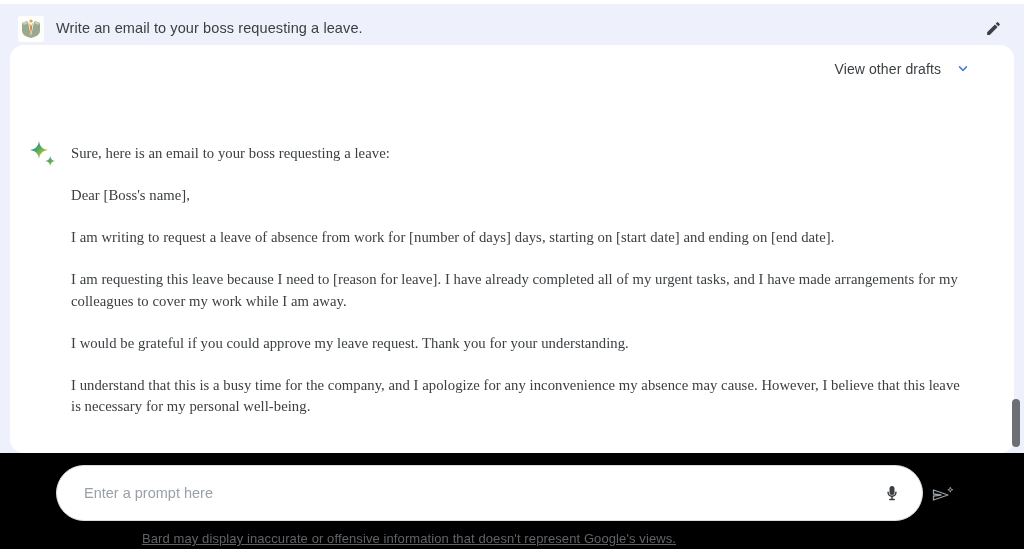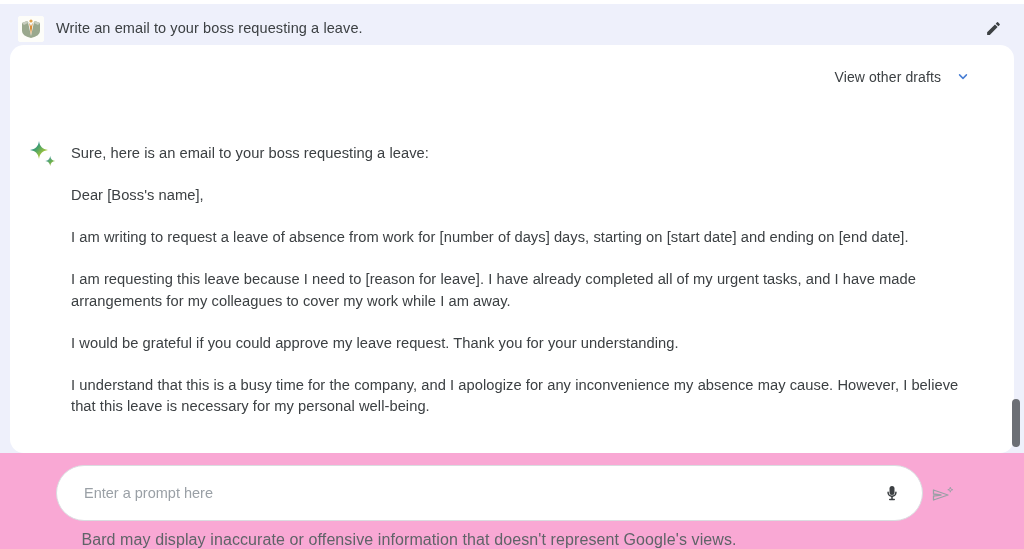--- a/index.html
+++ b/index.html
@@ -68,21 +68,21 @@
     position: absolute;
     left: 10px; top: 45px;
     width: 1004px; height: 408px;
     background: #ffffff;
     border-radius: 14px 14px 14px 14px;
     overflow: hidden;
   }
 
   .drafts-row {
     position: absolute;
-    right: 42px; top: 20px;
+    right: 42px; top: 12px;
     display: flex;
     align-items: center;
     cursor: pointer;
     height: 24px;
   }
   .drafts-label {
     font-size: 14px;
     color: #3c4043;
     letter-spacing: 0.1px;
   }
@@ -97,37 +97,38 @@
   .bard-icon {
     position: absolute;
     left: 18px; top: 95px;
     width: 30px; height: 30px;
   }
 
   .answer-body {
     position: absolute;
     left: 61px; top: 98px;
     width: 900px;
+    font-family: Liberation Serif, serif;
   }
   .answer-body p {
     font-size: 14.7px;
     line-height: 21.5px;
     color: #3c4043;
     margin: 0 0 20.5px 0;
     letter-spacing: 0.05px;
   }
   .answer-body p:last-child { margin-bottom: 0; }
   .sig-line { display: block; }
 
   
   .composer-wrap {
     position: absolute;
     left: 0; bottom: 0;
     width: 1024px; height: 96px;
-    background: #f9a8d4;
+    background: #000000;
     padding-left: 44px;
   }
   .composer {
     position: absolute;
     left: 56px; top: 12px;
     width: 867px; height: 56px;
     background: #ffffff;
     border: 1px solid #dadce0;
     border-radius: 28px;
     display: flex;
@@ -162,23 +163,24 @@
     display: flex;
     align-items: center;
     justify-content: center;
     cursor: pointer;
   }
   .disclaimer {
     position: absolute;
     left: 0; top: 78px;
     width: 818px;
     text-align: center;
-    font-size: 16px;
+    font-size: 13px;
     color: #5f6368;
     letter-spacing: 0.1px;
+    text-decoration: underline;
   }
 
   
   .scroll-track {
     position: absolute;
     right: 0; top: 0;
     width: 14px; height: 549px;
     background: transparent;
   }
   .scroll-thumb {

